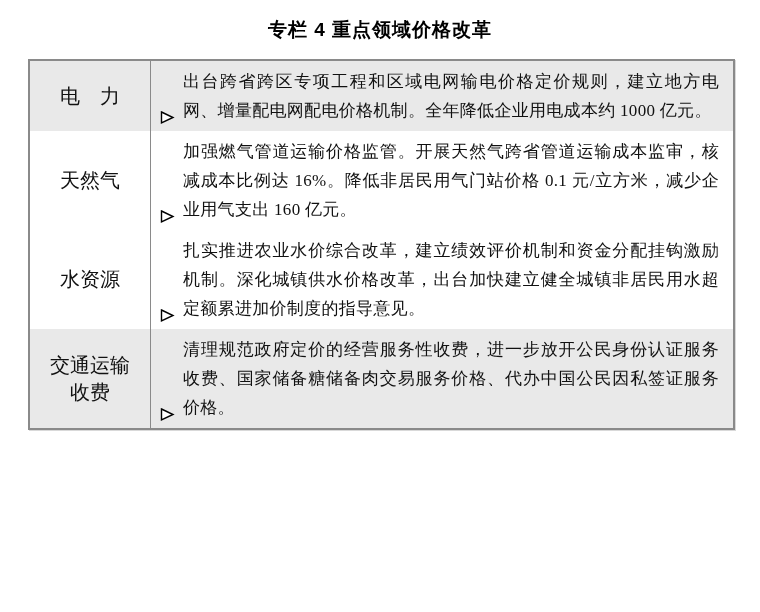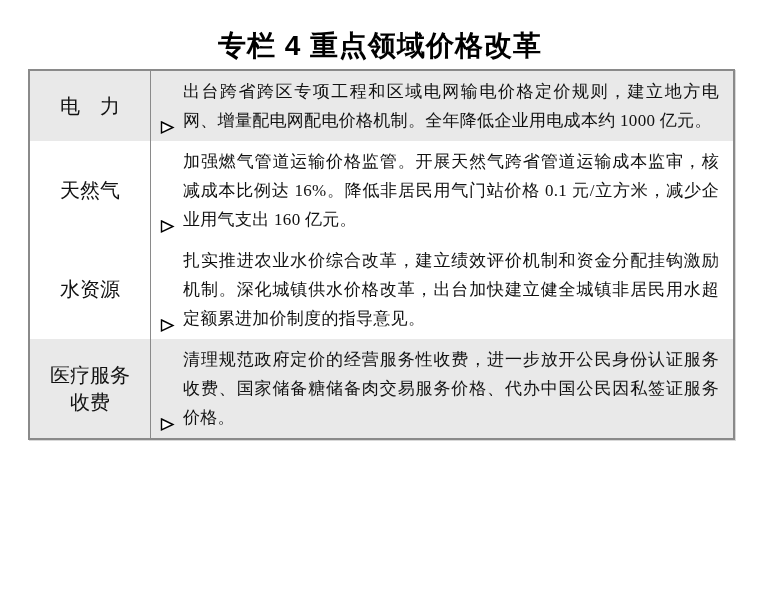--- a/index.html
+++ b/index.html
@@ -11,25 +11,25 @@
     overflow: hidden;
     font-family: "Liberation Serif", "DejaVu Serif", serif;
     color: #111111;
   }
   .page {
     position: relative;
     width: 760px;
     height: 612px;
   }
   .title {
-    margin: 12px;
+    margin: 2px;
     padding-top: 15px;
     text-align: center;
     font-family: "Liberation Sans", "DejaVu Sans", sans-serif;
-    font-size: 28px;
+    font-size: 19px;
     font-weight: bold;
     letter-spacing: 1px;
     color: #000000;
   }
   .box-table {
     position: absolute;
     left: 28px;
     top: 57px;
     width: 703px;
     border: 2px solid var(--border-color, #8a8a8a);
@@ -121,21 +121,21 @@
         <span class="bullet">
           <svg width="15" height="15" viewBox="0 0 15 15">
               <polygon points="1.5,2 13,7.5 1.5,13" fill="#ffffff" stroke="#000000" stroke-width="1.4" stroke-linejoin="miter"></polygon>
             </svg>
         </span>
         <span class="content-text">扎实推进农业水价综合改革，建立绩效评价机制和资金分配挂钩激励机制。深化城镇供水价格改革，出台加快建立健全城镇非居民用水超定额累进加价制度的指导意见。</span>
       </div>
     </div>
 
     <div class="row">
-      <div class="label-cell">医疗服务
+      <div class="label-cell">交通运输
 收费</div>
       <div class="content-cell">
         <span class="bullet">
           <svg width="15" height="15" viewBox="0 0 15 15">
               <polygon points="1.5,2 13,7.5 1.5,13" fill="#ffffff" stroke="#000000" stroke-width="1.4" stroke-linejoin="miter"></polygon>
             </svg>
         </span>
         <span class="content-text">清理规范政府定价的经营服务性收费，进一步放开公民身份认证服务收费、国家储备糖储备肉交易服务价格、代办中国公民因私签证服务价格。</span>
       </div>
     </div>

